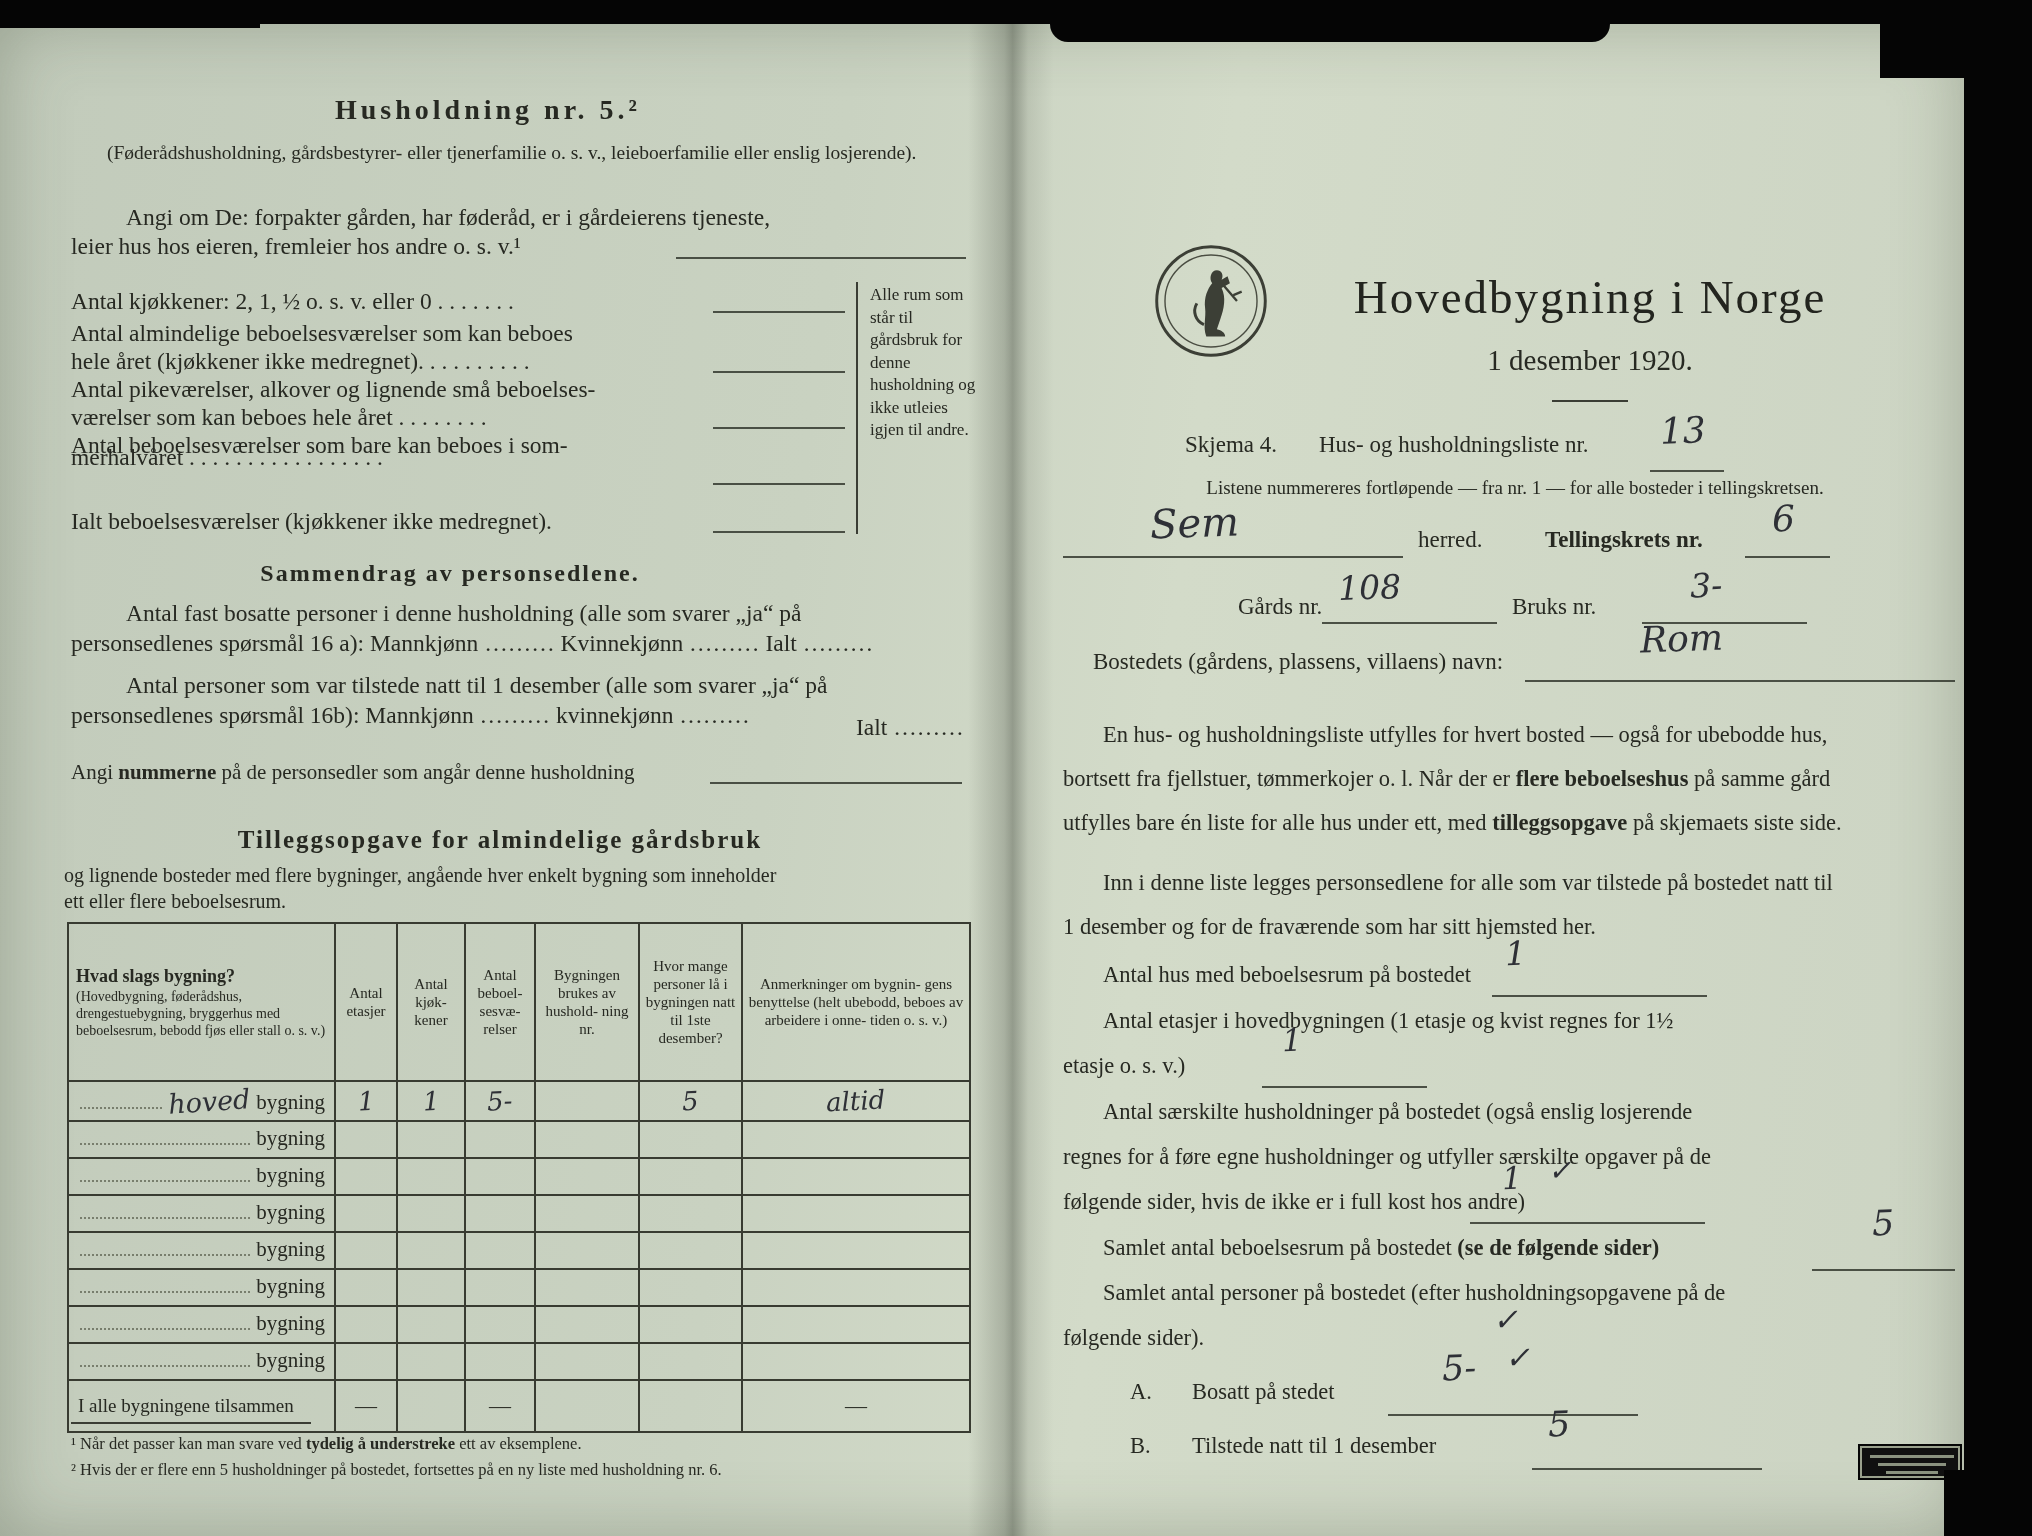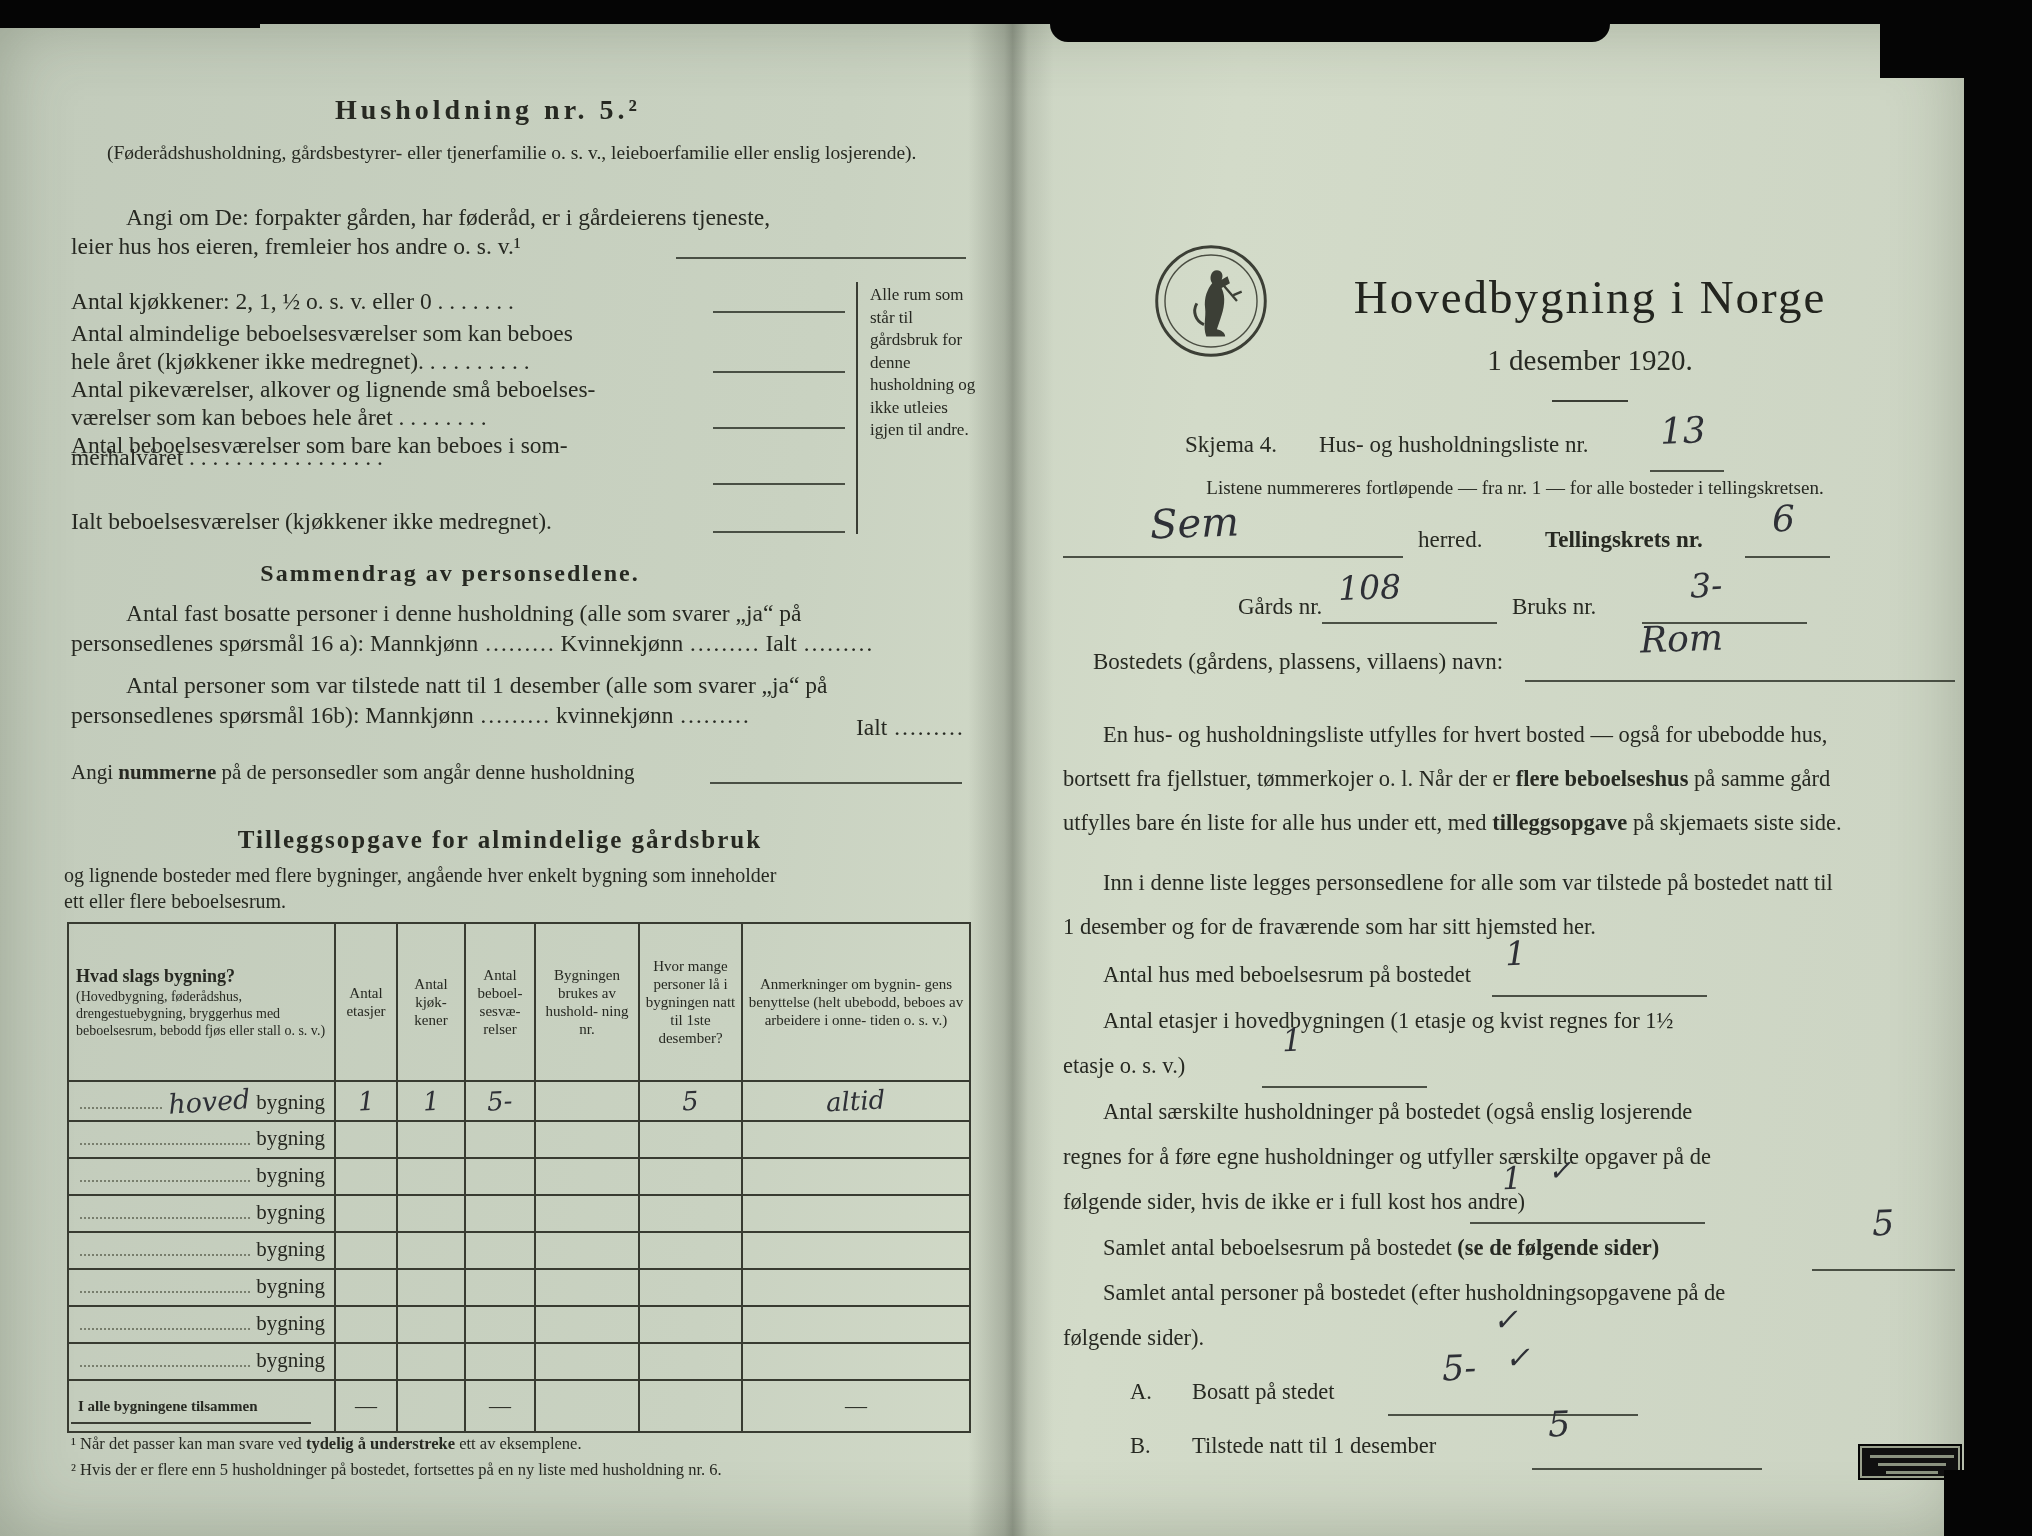--- a/index.html
+++ b/index.html
@@ -32,21 +32,21 @@
   .bld-table th{font-size:15px;line-height:18px;font-weight:normal;text-align:center}
   .h1t{font-size:18px;font-weight:bold;text-align:left;padding:2px 0 3px 4px}
   .h1s{font-size:14px;line-height:17px;text-align:left;padding-left:4px}
   .lbl{height:37px}
   .lblflex{display:flex;align-items:flex-end;height:100%;padding-bottom:3px}
   .lead{flex:1;border-bottom:2px dotted #787e6d;height:0;margin:0 6px 6px 8px}
   .suf{font-size:21px;padding-right:6px}
   .vcell{text-align:center}
   .hv{font-size:26px;display:inline-block;transform:rotate(-3deg)}
   .pre{font-size:27px;margin-right:6px;transform:rotate(-4deg) translateY(2px);display:inline-block}
-  .totlbl{font-size:15px;font-weight:bold;padding-left:6px}
+  .totlbl{font-size:19px;font-weight:normal;padding-left:6px}
   .dashv{font-size:22px;text-align:center}
   .fn{font-size:16.5px;white-space:nowrap}
   .big-hand{position:absolute;transform:rotate(-2deg)}
   .blackbar{position:absolute;background:#050505}
 </style>
 </head>
 <body>
 
 <div class="paper">
   <div class="fold"></div>

